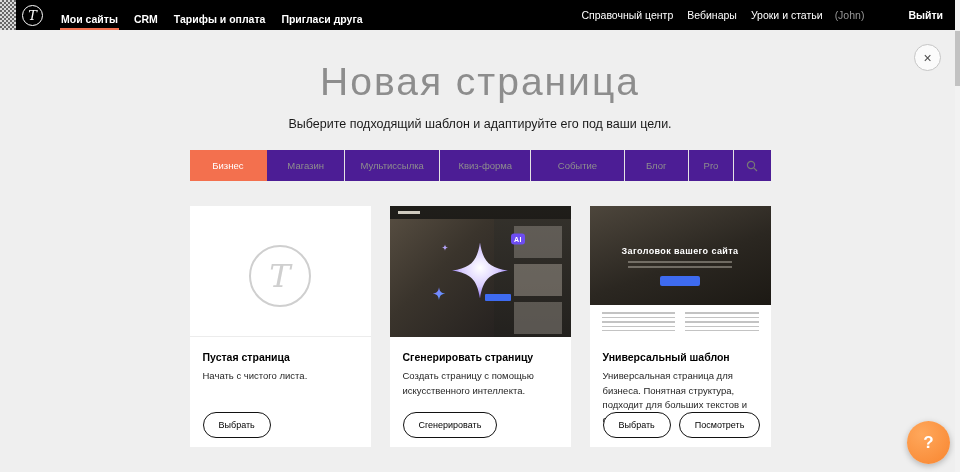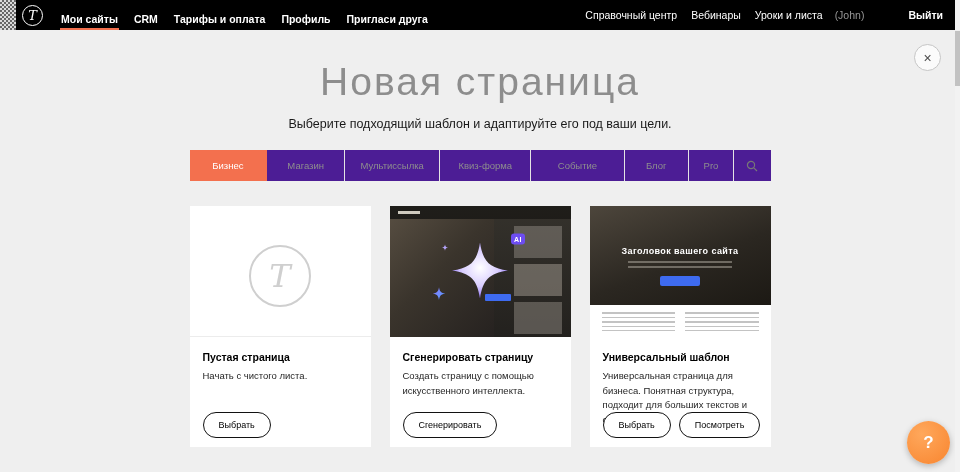--- a/index.html
+++ b/index.html
@@ -140,27 +140,26 @@
 
 <div class="header">
   <div class="corner-pattern"></div>
   <div class="logo">
     <span>T</span>
   </div>
   <div class="nav-left">
     <div class="nav-item active">Мои сайты</div>
     <div class="nav-item">CRM</div>
     <div class="nav-item">Тарифы и оплата</div>
-    <div class="nav-item">Профиль</div>
     <div class="nav-item">Пригласи друга</div>
   </div>
   <div class="nav-right">
     <div class="nav-item">Справочный центр</div>
     <div class="nav-item">Вебинары</div>
-    <div class="nav-item">Уроки и листа</div>
+    <div class="nav-item">Уроки и статьи</div>
     <div class="nav-user">
       <span class="user-name">(John)</span>
       <span class="logout">Выйти</span>
     </div>
   </div>
 </div>
 
 <div class="page">
 
   <div class="close-btn">

